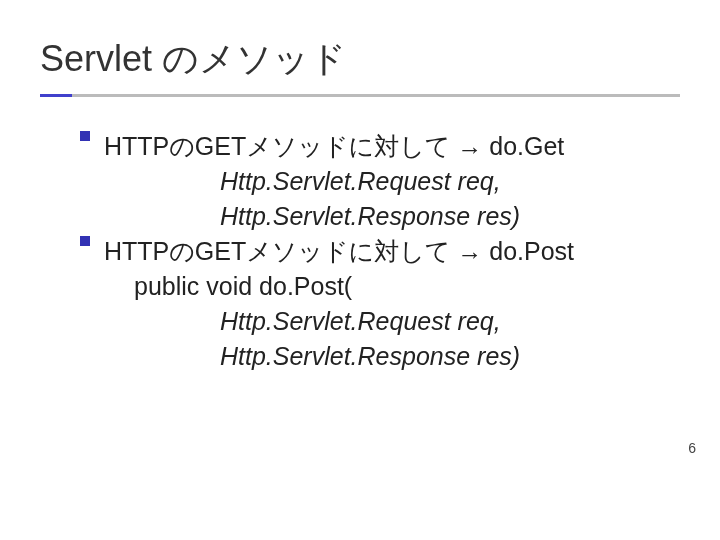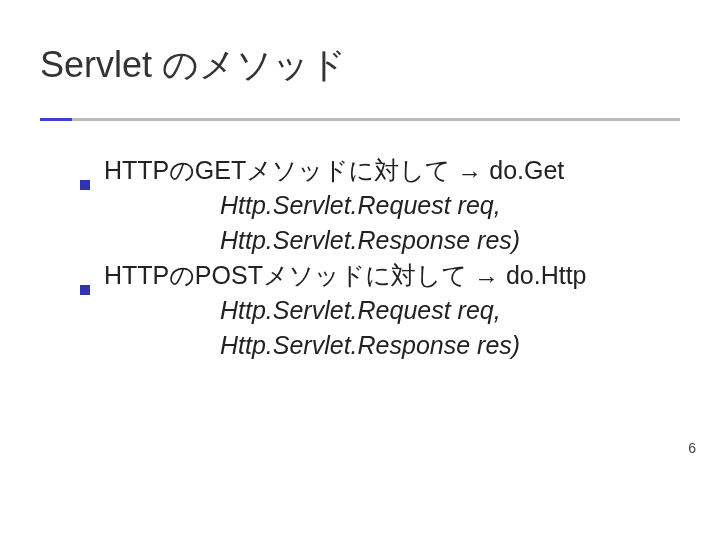--- a/index.html
+++ b/index.html
@@ -10,39 +10,38 @@
       position: relative;
       font-family: "Verdana", "Hiragino Sans", "MS PGothic", sans-serif;
     }
     .title-section {
       padding: 35px 0 0 40px;
     }
     .title {
       font-size: 36px;
       color: #333333;
       font-weight: normal;
-      padding-bottom: 28px;
-      margin-top: 6px;
+      padding-bottom: 10px;
     }
     .underline-wrapper {
       width: 640px;
     }
     .underline {
       height: 3px;
       background: linear-gradient(to right, #4040cc 0%, #4040cc 5%, #bbbbbb 5%, #bbbbbb 100%);
     }
     .content {
       padding: 32px 0 0 80px;
       font-size: 25px;
       color: #222222;
       line-height: 1.4;
     }
     .bullet-row {
       display: flex;
-      align-items: flex-end;
+      align-items: flex-start;
     }
     .bullet {
       width: 10px;
       height: 10px;
       background: #3232b4;
       display: inline-block;
       margin-right: 14px;
       flex-shrink: 0;
       position: relative;
       top: 2px;
@@ -73,19 +72,20 @@
 <div class="content">
   <div class="bullet-row">
     <span class="bullet"></span>
     <span class="bullet-text">HTTPのGETメソッドに対して → do.Get</span>
   </div>
   <div class="line-indent-2">Http.Servlet.Request req,</div>
   <div class="line-indent-2">Http.Servlet.Response res)</div>
 
   <div class="bullet-row">
     <span class="bullet"></span>
-    <span class="bullet-text">HTTPのPOSTメソッドに対して → do.Http</span>
+    <span class="bullet-text">HTTPのGETメソッドに対して → do.Post</span>
   </div>
+  <div class="line-indent-1">public void do.Post(</div>
   <div class="line-indent-2">Http.Servlet.Request req,</div>
   <div class="line-indent-2">Http.Servlet.Response res)</div>
 </div>
 
 <div class="page-number">6</div>
 
 </body></html>

